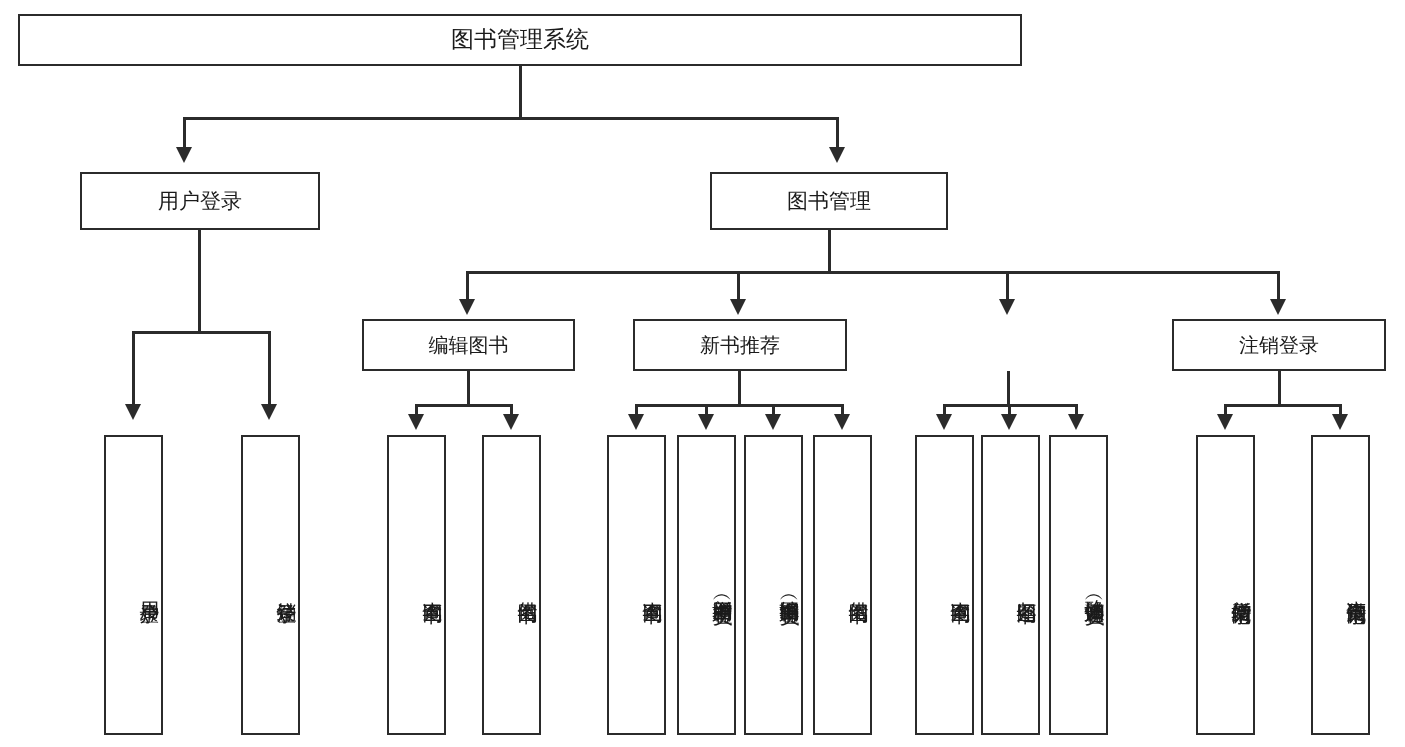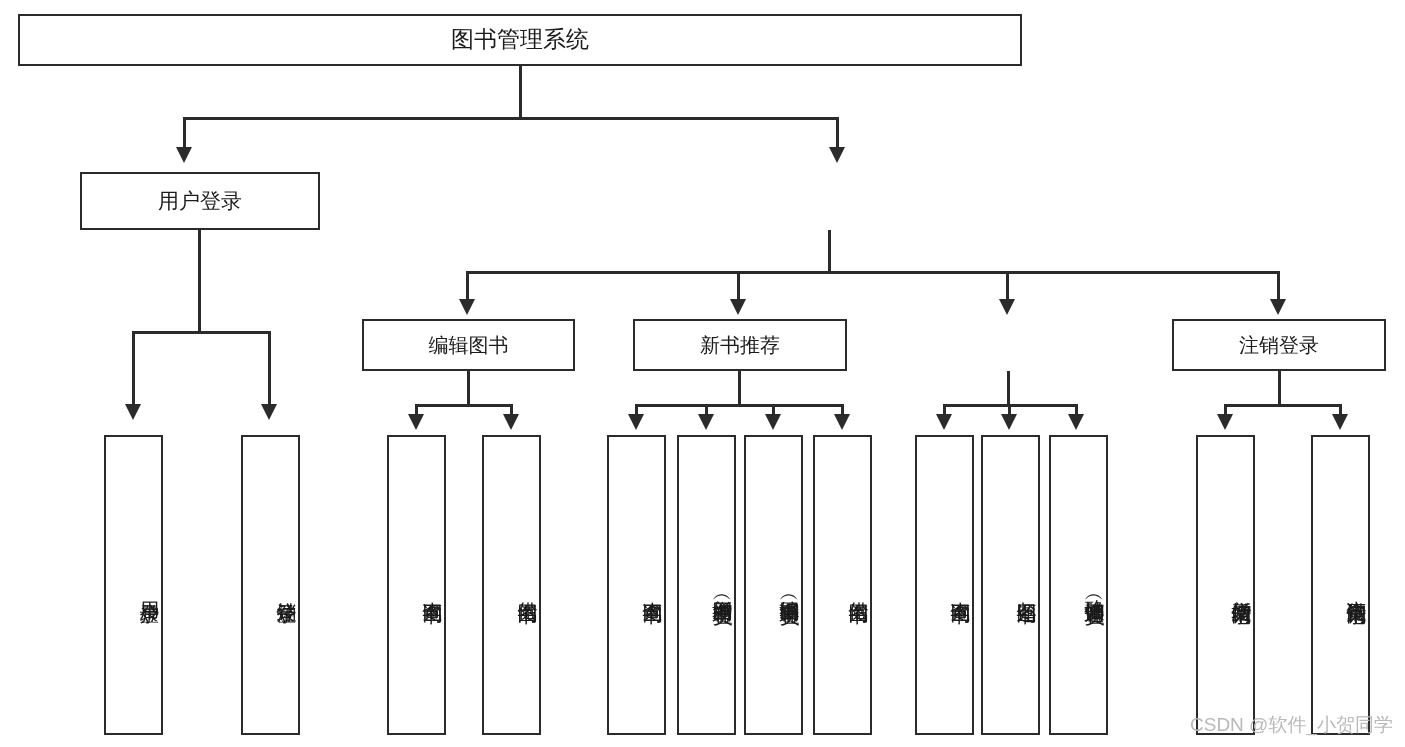--- a/index.html
+++ b/index.html
@@ -82,20 +82,23 @@
 
   <div class="ln v" style="left:183px;top:117px;width:3px;height:32px;"></div>
   <div class="arw" style="left:176px;top:147px;"></div>
   <div class="ln v" style="left:836px;top:117px;width:3px;height:32px;"></div>
   <div class="arw" style="left:829px;top:147px;"></div>
 
   <div class="node h lvl1" style="left:80px;top:172px;width:240px;height:58px;">
     <span>用户登录</span>
   </div>
 
+  <div class="node h lvl1" style="left:710px;top:172px;width:238px;height:58px;">
+    <span>图书管理</span>
+  </div>
 
   <div class="ln v" style="left:198px;top:230px;width:3px;height:102px;"></div>
   <div class="ln h" style="left:132px;top:331px;width:139px;height:3px;"></div>
   <div class="ln v" style="left:132px;top:331px;width:3px;height:75px;"></div>
   <div class="arw" style="left:125px;top:404px;"></div>
   <div class="ln v" style="left:268px;top:331px;width:3px;height:75px;"></div>
   <div class="arw" style="left:261px;top:404px;"></div>
 
   <div class="node v leaf" style="left:104px;top:435px;width:59px;height:300px;">
     <span>用户登录</span>
@@ -190,15 +193,14 @@
   <div class="ln v" style="left:1339px;top:404px;width:3px;height:12px;"></div>
   <div class="arw" style="left:1332px;top:414px;"></div>
 
   <div class="node v leaf" style="left:1196px;top:435px;width:59px;height:300px;">
     <span>新增借阅记录</span>
   </div>
   <div class="node v leaf" style="left:1311px;top:435px;width:59px;height:300px;">
     <span>查询借阅记录</span>
   </div>
 
-  <div id="watermark">CSDN @软件_小贺同学</div>
 
 </div>
 
 </body></html>

